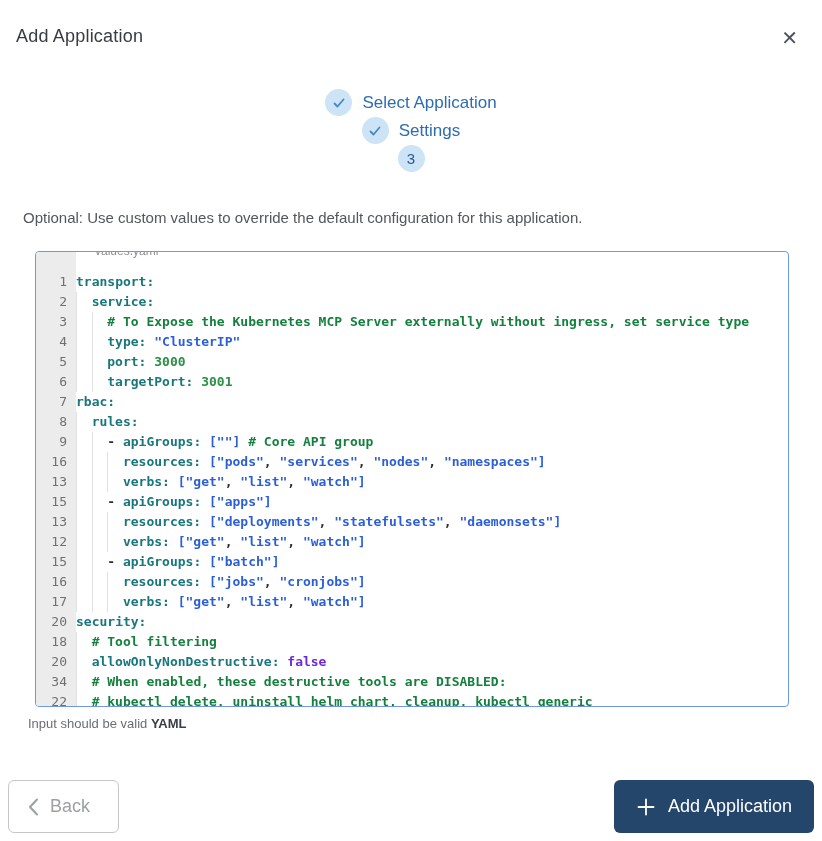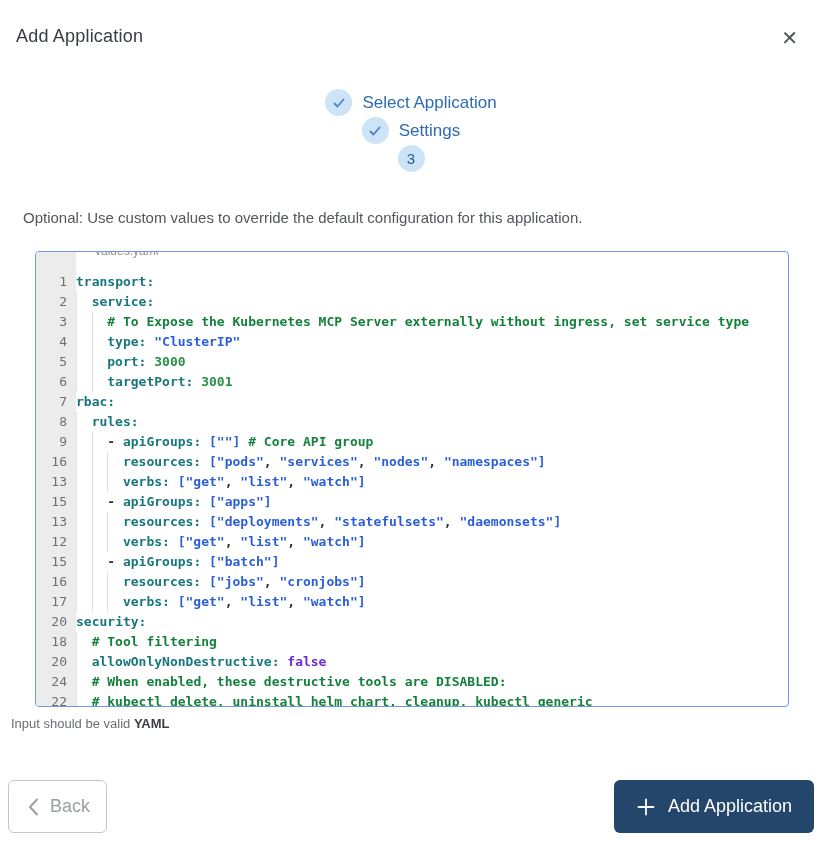--- a/index.html
+++ b/index.html
@@ -36,27 +36,27 @@
   .cl { line-height:20px; height:20px; }
   .ig { display:inline-block; width:2ch; height:20px; border-left:1px solid #e2e2e2; vertical-align:top; }
   .tk-k { color:#17777c; }
   .tk-s { color:#2b5fd9; }
   .tk-n { color:#2d8f46; }
   .tk-c { color:#15803d; }
   .tk-b { color:#6d28d9; }
   .tk-p { color:#2f2f2f; }
 
   
-  .hint { font-size:13px; color:#6a6e73; padding:0 11px; margin-top:9px; }
+  .hint { font-size:13px; color:#6a6e73; padding:0 28px; margin-top:9px; }
   .hint b { color:#3b3e44; font-weight:bold; }
 
   
   .footer { position:absolute; left:8px; right:8px; top:780px; display:flex;
     justify-content:space-between; align-items:center; }
-  .btn-back { display:flex; align-items:center; gap:10px; height:53px; padding:0 16px 0 18px;
+  .btn-back { display:flex; align-items:center; gap:10px; height:53px; padding:0 28px 0 18px;
     background:#ffffff; border:1px solid #c6c6c6; border-radius:6px; color:#9c9fa3; font-size:18px;
     cursor:pointer; font-family:"Liberation Sans", sans-serif; }
   .btn-primary { display:flex; align-items:center; gap:12px; height:53px; padding:0 22px;
     background:#24466b; border:none; border-radius:6px; color:#ffffff; font-size:18px; font-weight:500;
     cursor:pointer; font-family:"Liberation Sans", sans-serif; }
   .icon-svg { display:block; }
 </style>
 </head>
 <body>
 
@@ -113,21 +113,21 @@
         <div class="ln">13</div>
         <div class="ln">15</div>
         <div class="ln">13</div>
         <div class="ln">12</div>
         <div class="ln">15</div>
         <div class="ln">16</div>
         <div class="ln">17</div>
         <div class="ln">20</div>
         <div class="ln">18</div>
         <div class="ln">20</div>
-        <div class="ln">24</div>
+        <div class="ln">34</div>
         <div class="ln">22</div>
       </div>
     <div class="code"><div class="cl"><span class="tk-k">transport:</span></div><div class="cl"><span class="ig"></span><span class="tk-k">service:</span></div><div class="cl"><span class="ig"></span><span class="ig"></span><span class="tk-c"># To Expose the Kubernetes MCP Server externally without ingress, set service type</span></div><div class="cl"><span class="ig"></span><span class="ig"></span><span class="tk-k">type:</span><span class="tk-p"> </span><span class="tk-s">"ClusterIP"</span></div><div class="cl"><span class="ig"></span><span class="ig"></span><span class="tk-k">port:</span><span class="tk-p"> </span><span class="tk-n">3000</span></div><div class="cl"><span class="ig"></span><span class="ig"></span><span class="tk-k">targetPort:</span><span class="tk-p"> </span><span class="tk-n">3001</span></div><div class="cl"><span class="tk-k">rbac:</span></div><div class="cl"><span class="ig"></span><span class="tk-k">rules:</span></div><div class="cl"><span class="ig"></span><span class="ig"></span><span class="tk-p">- </span><span class="tk-k">apiGroups:</span><span class="tk-p"> </span><span class="tk-s">[""]</span><span class="tk-p"> </span><span class="tk-c"># Core API group</span></div><div class="cl"><span class="ig"></span><span class="ig"></span><span class="ig"></span><span class="tk-k">resources:</span><span class="tk-p"> </span><span class="tk-s">["pods"</span><span class="tk-p">, </span><span class="tk-s">"services"</span><span class="tk-p">, </span><span class="tk-s">"nodes"</span><span class="tk-p">, </span><span class="tk-s">"namespaces"]</span></div><div class="cl"><span class="ig"></span><span class="ig"></span><span class="ig"></span><span class="tk-k">verbs:</span><span class="tk-p"> </span><span class="tk-s">["get"</span><span class="tk-p">, </span><span class="tk-s">"list"</span><span class="tk-p">, </span><span class="tk-s">"watch"]</span></div><div class="cl"><span class="ig"></span><span class="ig"></span><span class="tk-p">- </span><span class="tk-k">apiGroups:</span><span class="tk-p"> </span><span class="tk-s">["apps"]</span></div><div class="cl"><span class="ig"></span><span class="ig"></span><span class="ig"></span><span class="tk-k">resources:</span><span class="tk-p"> </span><span class="tk-s">["deployments"</span><span class="tk-p">, </span><span class="tk-s">"statefulsets"</span><span class="tk-p">, </span><span class="tk-s">"daemonsets"]</span></div><div class="cl"><span class="ig"></span><span class="ig"></span><span class="ig"></span><span class="tk-k">verbs:</span><span class="tk-p"> </span><span class="tk-s">["get"</span><span class="tk-p">, </span><span class="tk-s">"list"</span><span class="tk-p">, </span><span class="tk-s">"watch"]</span></div><div class="cl"><span class="ig"></span><span class="ig"></span><span class="tk-p">- </span><span class="tk-k">apiGroups:</span><span class="tk-p"> </span><span class="tk-s">["batch"]</span></div><div class="cl"><span class="ig"></span><span class="ig"></span><span class="ig"></span><span class="tk-k">resources:</span><span class="tk-p"> </span><span class="tk-s">["jobs"</span><span class="tk-p">, </span><span class="tk-s">"cronjobs"]</span></div><div class="cl"><span class="ig"></span><span class="ig"></span><span class="ig"></span><span class="tk-k">verbs:</span><span class="tk-p"> </span><span class="tk-s">["get"</span><span class="tk-p">, </span><span class="tk-s">"list"</span><span class="tk-p">, </span><span class="tk-s">"watch"]</span></div><div class="cl"><span class="tk-k">security:</span></div><div class="cl"><span class="ig"></span><span class="tk-c"># Tool filtering</span></div><div class="cl"><span class="ig"></span><span class="tk-k">allowOnlyNonDestructive:</span><span class="tk-p"> </span><span class="tk-b">false</span></div><div class="cl"><span class="ig"></span><span class="tk-c"># When enabled, these destructive tools are DISABLED:</span></div><div class="cl"><span class="ig"></span><span class="tk-c"># kubectl delete, uninstall helm chart, cleanup, kubectl generic</span></div></div>
   </div>
 </div>
 
 <p class="hint"><span>Input should be valid </span><b>YAML</b></p>
 
 <div class="footer">
   <button class="btn-back">

